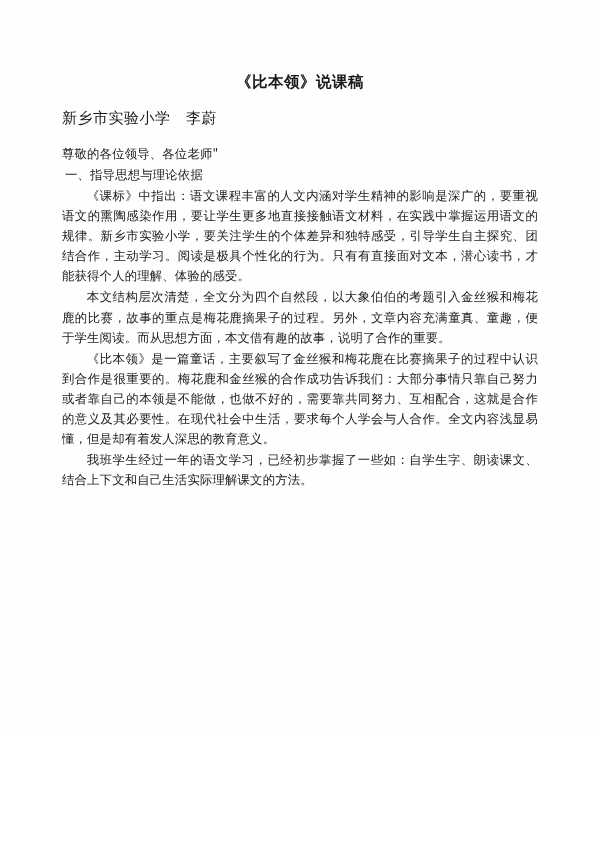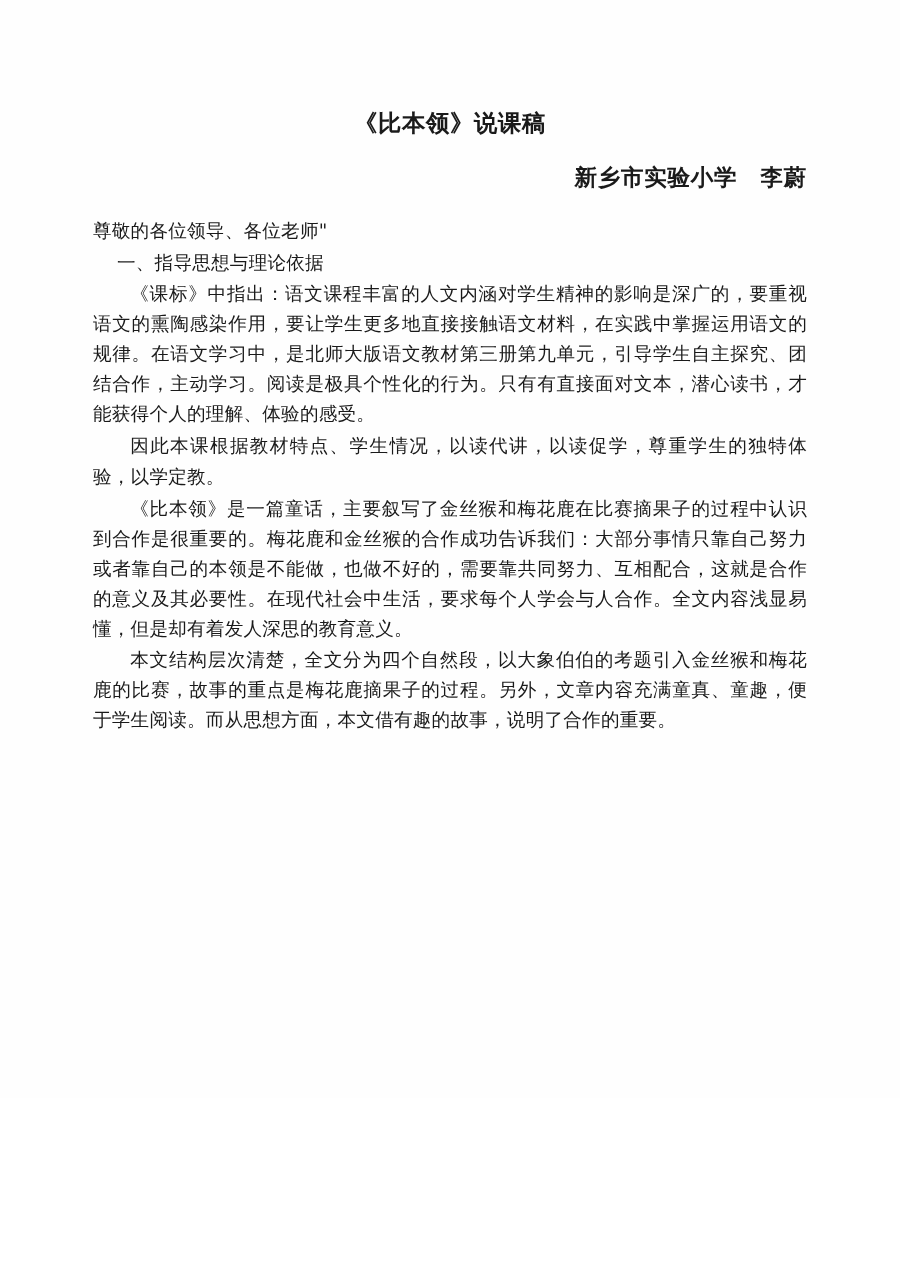--- a/index.html
+++ b/index.html
@@ -24,23 +24,23 @@
   }
   .doc-title {
     text-align: center;
     font-size: 15.5px;
     font-weight: bold;
     letter-spacing: 0.5px;
     margin: 0 0 14px 0;
     line-height: 1.5;
   }
   .doc-subtitle {
-    text-align: right;
+    text-align: left;
     font-size: 15px;
-    font-weight: bold;
+    font-weight: normal;
     letter-spacing: 0.5px;
     margin: 0 0 14px 0;
     line-height: 1.5;
   }
   .para {
     font-size: 12.4px;
     line-height: 1.62;
     margin: 0 0 1px 0;
     text-align: justify;
     text-justify: inter-ideograph;
@@ -48,32 +48,32 @@
   }
   .indent {
     text-indent: 2em;
   }
   .noindent {
     text-indent: 0;
   }
   .section-head {
     font-size: 12.4px;
     line-height: 1.62;
-    margin: 0 0 1px 16px;
+    margin: 0 0 1px 3px;
     text-indent: 0;
     letter-spacing: 0.15px;
   }
 </style>
 </head>
 <body>
 
 <div class="page">
   <h1 class="doc-title">《比本领》说课稿</h1>
   <h2 class="doc-subtitle">新乡市实验小学　李蔚</h2>
   <div class="body-text">
     <p class="para noindent">尊敬的各位领导、各位老师"</p>
     <p class="section-head">一、指导思想与理论依据</p>
-    <p class="para indent">《课标》中指出：语文课程丰富的人文内涵对学生精神的影响是深广的，要重视语文的熏陶感染作用，要让学生更多地直接接触语文材料，在实践中掌握运用语文的规律。在语文学习中，是北师大版语文教材第三册第九单元，引导学生自主探究、团结合作，主动学习。阅读是极具个性化的行为。只有有直接面对文本，潜心读书，才能获得个人的理解、体验的感受。</p>
-    <p class="para indent">因此本课根据教材特点、学生情况，以读代讲，以读促学，尊重学生的独特体验，以学定教。</p>
+    <p class="para indent">《课标》中指出：语文课程丰富的人文内涵对学生精神的影响是深广的，要重视语文的熏陶感染作用，要让学生更多地直接接触语文材料，在实践中掌握运用语文的规律。新乡市实验小学，要关注学生的个体差异和独特感受，引导学生自主探究、团结合作，主动学习。阅读是极具个性化的行为。只有有直接面对文本，潜心读书，才能获得个人的理解、体验的感受。</p>
+    <p class="para indent">本文结构层次清楚，全文分为四个自然段，以大象伯伯的考题引入金丝猴和梅花鹿的比赛，故事的重点是梅花鹿摘果子的过程。另外，文章内容充满童真、童趣，便于学生阅读。而从思想方面，本文借有趣的故事，说明了合作的重要。</p>
     <p class="para indent">《比本领》是一篇童话，主要叙写了金丝猴和梅花鹿在比赛摘果子的过程中认识到合作是很重要的。梅花鹿和金丝猴的合作成功告诉我们：大部分事情只靠自己努力或者靠自己的本领是不能做，也做不好的，需要靠共同努力、互相配合，这就是合作的意义及其必要性。在现代社会中生活，要求每个人学会与人合作。全文内容浅显易懂，但是却有着发人深思的教育意义。</p>
-    <p class="para indent">本文结构层次清楚，全文分为四个自然段，以大象伯伯的考题引入金丝猴和梅花鹿的比赛，故事的重点是梅花鹿摘果子的过程。另外，文章内容充满童真、童趣，便于学生阅读。而从思想方面，本文借有趣的故事，说明了合作的重要。</p>
+    <p class="para indent">我班学生经过一年的语文学习，已经初步掌握了一些如：自学生字、朗读课文、结合上下文和自己生活实际理解课文的方法。</p>
   </div>
 </div>
 
 </body></html>

